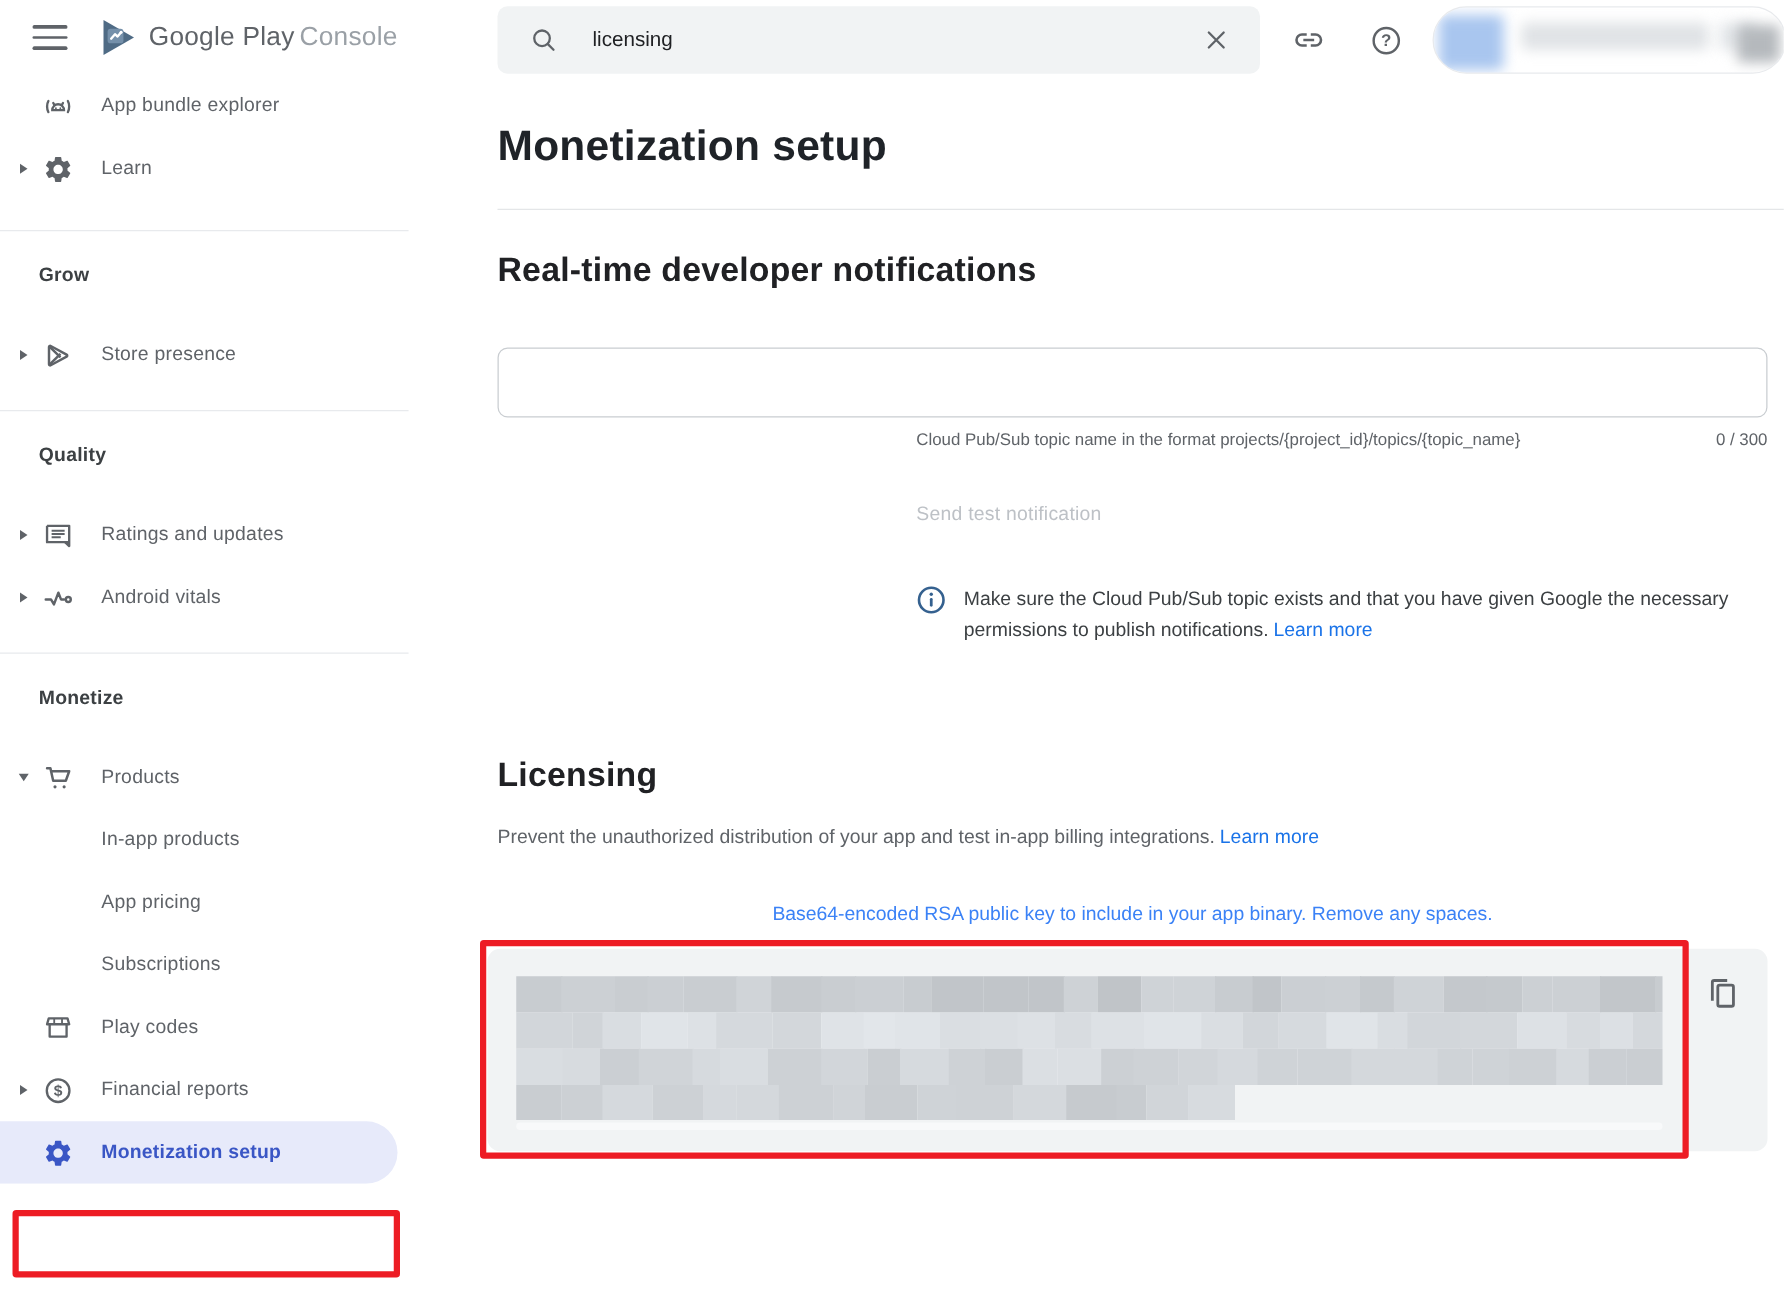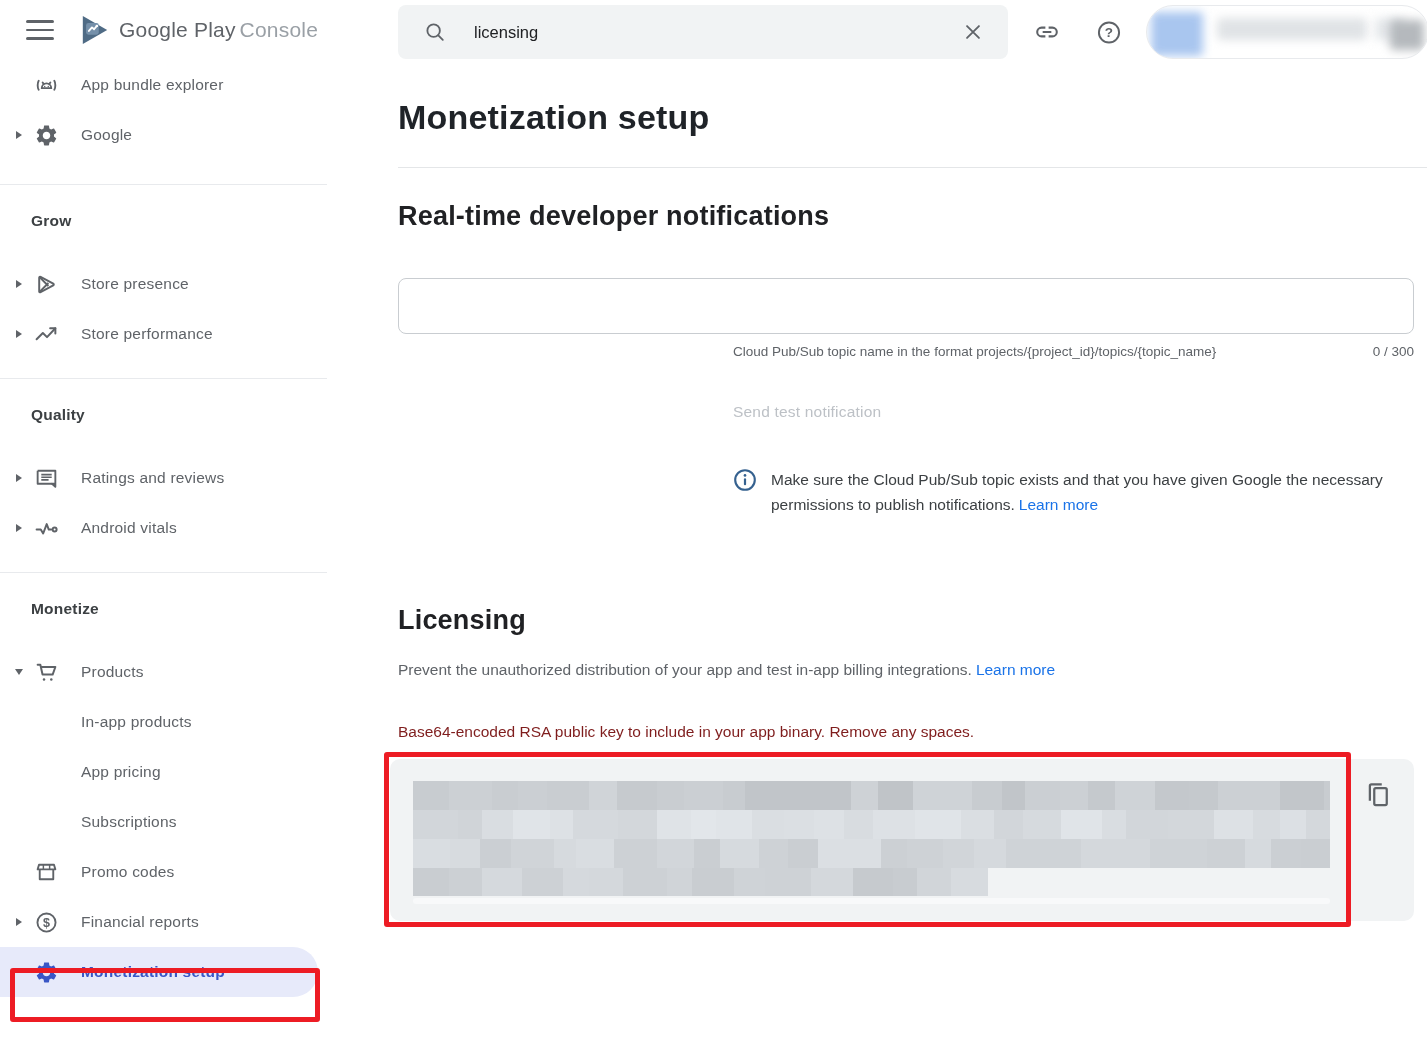--- a/index.html
+++ b/index.html
@@ -64,21 +64,21 @@
   .form-row { margin-top:46px; display:flex; }
   .form-label { width:335px; flex:0 0 335px; font-size:15.5px; color:#3c4043; padding-top:18px; }
   .topic-input { flex:1; height:56px; border:1px solid #c9cdd1; border-radius:8px; outline:none; font-size:15.5px; padding:0 16px; font-family:"Liberation Sans", sans-serif; }
   .helper-row { margin:10px 0 0 335px; display:flex; justify-content:space-between; font-size:13.5px; color:#5f6368; }
   .send-test { margin:44px 0 0 335px; display:inline-block; border:none; background:none; font-size:15.5px; font-weight:500; color:#bdc1c6; letter-spacing:.2px; cursor:default; font-family:"Liberation Sans", sans-serif; }
   .info-row { margin:46px 0 0 335px; display:flex; }
   .info-icon { flex:0 0 24px; width:24px; height:24px; margin-top:1px; }
   .info-text { margin-left:14px; width:632px; font-size:15.5px; line-height:25px; color:#3c4043; }
 
   .lic-h2 { margin-top:88px; }
-  .base64-note { margin-top:42px; font-size:15.5px; color:#7f1d1d; }
+  .base64-note { margin-top:42px; font-size:15.5px; color:#3b82f6;text-align:center; }
 
   .key-wrap { margin-top:18px; position:relative; }
   .key-panel { margin-left:-8px; width:1024px; height:162px; background:#f1f3f4; border-radius:10px; position:relative; }
   .mosaic { position:absolute; left:23px; top:22px; width:917px; height:115px; }
   .mosaic div { position:absolute; }
   .key-scrollbar { position:absolute; left:23px; top:139px; width:917px; height:6px; background:#f8f9fa; border-radius:3px; }
   .copy-btn { position:absolute; right:18px; top:18px; width:36px; height:36px; display:flex; align-items:center; justify-content:center; cursor:pointer; color:#5f6368; }
   .annotation.key-box { left:-14px; top:-7px; width:967px; height:175px; }
 </style>
 </head>
@@ -123,63 +123,53 @@
         <span class="nav-label">App bundle explorer</span>
       </div>
 
       <div class="nav-item">
         <span class="chev chev-right"></span>
         <span class="nav-icon">
           <svg viewBox="0 0 24 24" fill="currentColor">
               <path d="M19.14 12.94c.04-.3.06-.61.06-.94 0-.32-.02-.64-.07-.94l2.03-1.58c.18-.14.23-.41.12-.61l-1.92-3.32c-.12-.22-.37-.29-.59-.22l-2.39.96c-.5-.38-1.03-.7-1.62-.94l-.36-2.54c-.04-.24-.24-.41-.48-.41h-3.84c-.24 0-.43.17-.47.41l-.36 2.54c-.59.24-1.13.57-1.62.94l-2.39-.96c-.22-.08-.47 0-.59.22L2.74 8.87c-.12.21-.08.47.12.61l2.03 1.58c-.05.3-.09.63-.09.94s.02.64.07.94l-2.03 1.58c-.18.14-.23.41-.12.61l1.92 3.32c.12.22.37.29.59.22l2.39-.96c.5.38 1.03.7 1.62.94l.36 2.54c.05.24.24.41.48.41h3.84c.24 0 .44-.17.47-.41l.36-2.54c.59-.24 1.13-.56 1.62-.94l2.39.96c.22.08.47 0 .59-.22l1.92-3.32c.12-.22.07-.47-.12-.61l-2.01-1.58zM12 15.6c-1.98 0-3.6-1.62-3.6-3.6s1.62-3.6 3.6-3.6 3.6 1.62 3.6 3.6-1.62 3.6-3.6 3.6z"></path>
             </svg>
         </span>
-        <span class="nav-label">Google</span>
+        <span class="nav-label">Learn</span>
       </div>
 
       <div class="nav-divider"></div>
 
       <div class="nav-section-header">Grow</div>
 
       <div class="nav-item mt26">
         <span class="chev chev-right"></span>
         <span class="nav-icon">
           <svg viewBox="0 0 24 24" fill="none" stroke="currentColor" stroke-width="1.9" stroke-linejoin="round">
               <path d="M6.3 4.6l12.2 6.6a.9.9 0 010 1.6L6.3 19.4a.9.9 0 01-1.3-.8V5.4a.9.9 0 011.3-.8z"></path>
               <path d="M5.6 5.2l8.2 8.2M5.6 18.8l8.2-8.2"></path>
             </svg>
         </span>
         <span class="nav-label">Store presence</span>
       </div>
 
-      <div class="nav-item">
-        <span class="chev chev-right"></span>
-        <span class="nav-icon">
-          <svg viewBox="0 0 24 24" fill="none" stroke="currentColor" stroke-width="1.9" stroke-linecap="round" stroke-linejoin="round">
-              <path d="M2.5 16.5l6-6 4 4 8-8.5"></path>
-              <path d="M15.5 6h5v5"></path>
-            </svg>
-        </span>
-        <span class="nav-label">Store performance</span>
-      </div>
 
       <div class="nav-divider d2"></div>
 
       <div class="nav-section-header">Quality</div>
 
       <div class="nav-item mt26">
         <span class="chev chev-right"></span>
         <span class="nav-icon">
           <svg viewBox="0 0 24 24" fill="none" stroke="currentColor" stroke-width="1.8" stroke-linejoin="round">
               <path d="M3.5 4.5h17v12.5h-3.2l3.2 3v-3"></path>
               <path d="M3.5 4.5v12.5h13.8"></path>
               <path d="M7 8.3h10M7 10.8h10M7 13.3h7" stroke-width="1.6"></path>
             </svg>
         </span>
-        <span class="nav-label">Ratings and reviews</span>
+        <span class="nav-label">Ratings and updates</span>
       </div>
 
       <div class="nav-item">
         <span class="chev chev-right"></span>
         <span class="nav-icon">
           <svg viewBox="0 0 24 24" fill="none" stroke="currentColor" stroke-width="1.9" stroke-linecap="round" stroke-linejoin="round">
               <path d="M2.5 13h4l2.3 3.8 3.4-9 2 5.2h2.3"></path>
               <circle cx="19.8" cy="13" r="1.9"></circle>
             </svg>
         </span>
@@ -214,21 +204,21 @@
 
       <div class="nav-item">
         <span class="chev"></span>
         <span class="nav-icon">
           <svg viewBox="0 0 24 24" fill="none" stroke="currentColor" stroke-width="1.8" stroke-linejoin="round">
               <path d="M4.8 4.5h14.4l1.3 4.5H3.5z"></path>
               <path d="M5.5 9v9.5h13V9"></path>
               <path d="M9 4.8v4M15 4.8v4" stroke-width="1.4"></path>
             </svg>
         </span>
-        <span class="nav-label">Promo codes</span>
+        <span class="nav-label">Play codes</span>
       </div>
 
       <div class="nav-item">
         <span class="chev chev-right"></span>
         <span class="nav-icon">
           <svg viewBox="0 0 24 24" fill="none" stroke="currentColor" stroke-width="1.8">
               <circle cx="12" cy="12" r="8.7"></circle>
               <text x="12" y="16.3" text-anchor="middle" font-size="12" font-weight="bold" fill="currentColor" stroke="none" font-family="Liberation Sans, sans-serif">$</text>
             </svg>
         </span>

